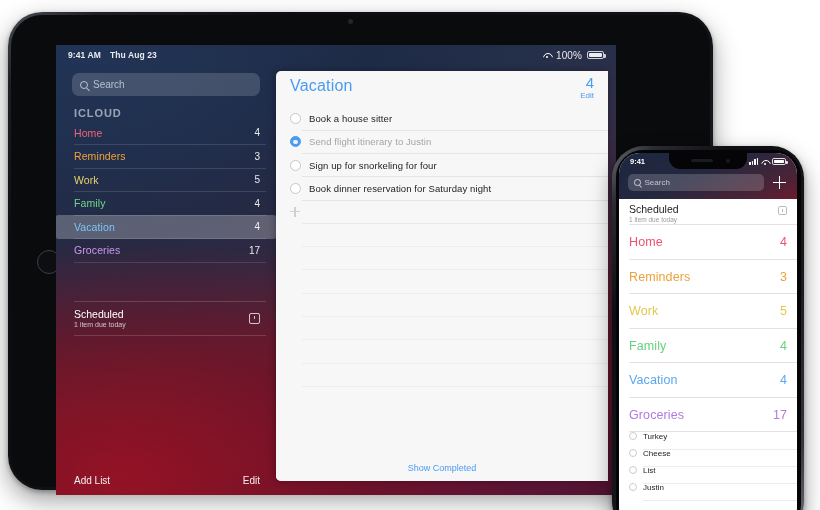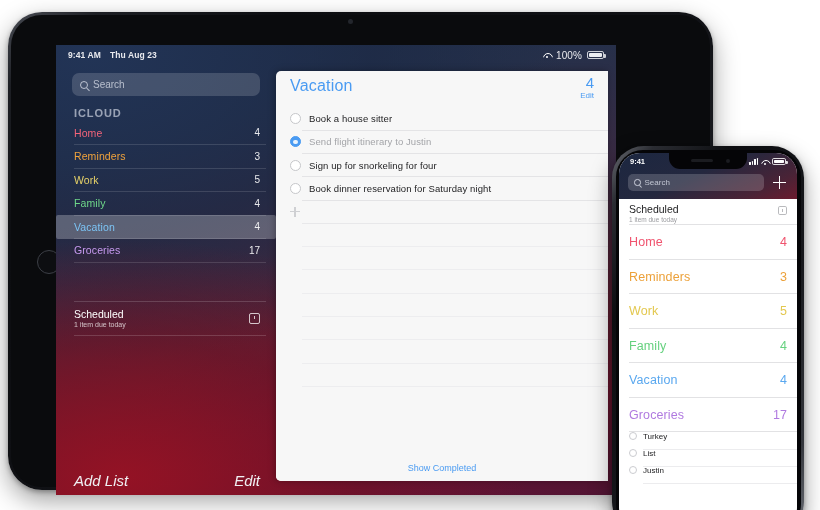--- a/index.html
+++ b/index.html
@@ -74,21 +74,21 @@
                   height:.5px; background:rgba(255,255,255,.16); }
   .sched .tt { font-size:10.5px; color:#fff; font-weight:400; }
   .sched .sub { font-size:7px; color:rgba(255,255,255,.72); margin-top:1px; }
   .alarm { margin-left:auto; width:11px; height:11px; border:1.1px solid rgba(255,255,255,.75);
            border-radius:2px; position:relative; }
   .alarm::after { content:""; position:absolute; left:4.4px; top:2px; width:1px; height:3.6px;
                   background:rgba(255,255,255,.75); }
 
   .bottombar { position:absolute; left:0; bottom:0; width:220px; height:30px;
                display:flex; align-items:center; padding:0 16px 0 18px; }
-  .bottombar .lbl { font-size:15px; color:#f0f0f3;font-style:italic; }
+  .bottombar .lbl { font-size:10px; color:#f0f0f3; }
   .bottombar .lbl.r { margin-left:auto; }
 
   
   .detail { position:absolute; left:220px; top:26px; right:8px; bottom:14px;
             background:#f7f7f7; border-radius:5px 0 0 5px;
             box-shadow:-1px 0 7px rgba(0,0,0,.3); overflow:hidden; }
   .d-head { position:relative; height:36px; padding:6px 14px 0 14px; }
   .d-title { font-size:16px; color:#4a9bf2; font-weight:400; letter-spacing:.2px; }
   .d-count { position:absolute; right:14px; top:4px; font-size:15px; color:#4a9bf2;
              text-align:right; line-height:1; }
@@ -367,20 +367,24 @@
           <span class="nm" style="color: rgb(176, 122, 224);">Groceries</span>
           <span class="ct" style="color: rgb(176, 122, 224);">17</span>
         </div>
 
         <div class="ip-gitem">
           <span class="cbx"></span>
           <span class="tx">Turkey</span>
         </div>
         <div class="ip-gitem">
           <span class="cbx"></span>
+          <span class="tx">Cheese</span>
+        </div>
+        <div class="ip-gitem">
+          <span class="cbx"></span>
           <span class="tx">List</span>
         </div>
         <div class="ip-gitem">
           <span class="cbx"></span>
           <span class="tx">Justin</span>
         </div>
       </div>
       <div class="home-ind"></div>
     </div>
   </div>

